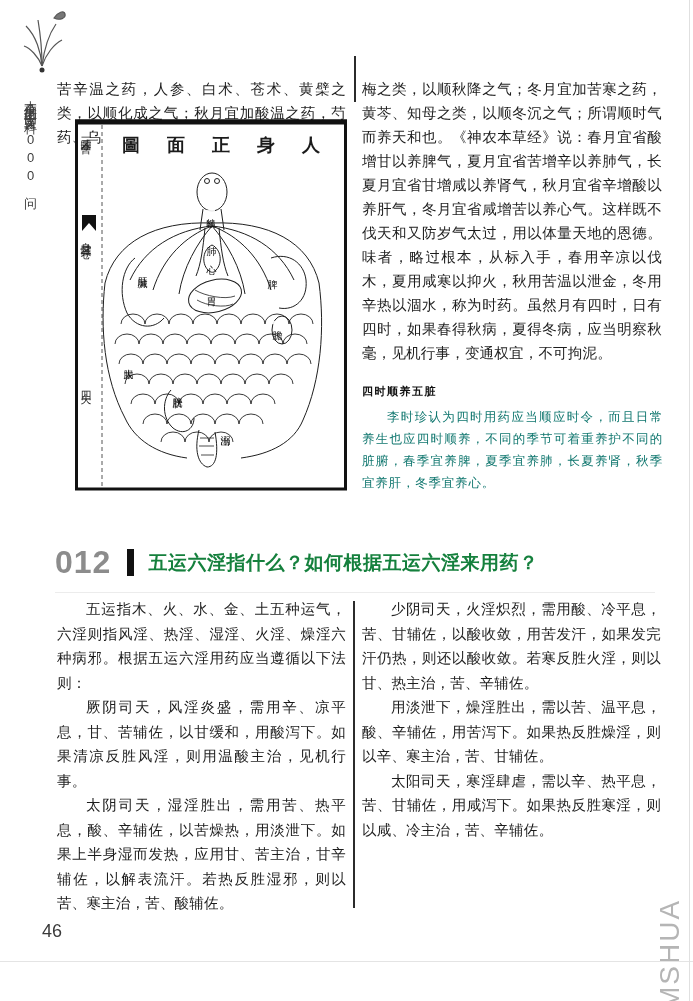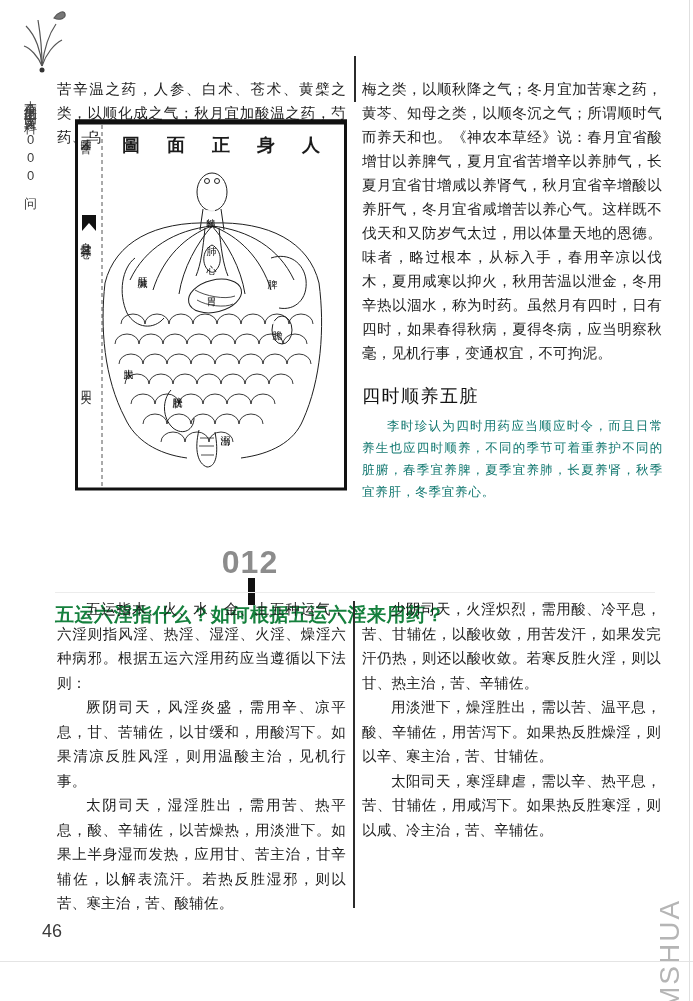--- a/index.html
+++ b/index.html
@@ -15,27 +15,27 @@
   .bot-left{left:57px;top:597px;width:289px;line-height:24.5px;}
   .bot-right{left:362px;top:597px;width:299px;line-height:24.5px;}
 
   
   .book-title{position:absolute;left:21px;top:90px;writing-mode:vertical-rl;text-orientation:upright;
               font-family:"Liberation Sans",sans-serif;font-size:13px;letter-spacing:3px;color:#3c3c3c;}
   .plant-logo{position:absolute;left:16px;top:4px;}
 
   
   .infobox{position:absolute;left:362px;top:384px;width:301px;}
-  .infobox-title{font-family:"Liberation Sans",sans-serif;font-weight:normal;font-size:18px;
+  .infobox-title{font-family:"Liberation Sans",sans-serif;font-weight:bold;font-size:11px;
                  letter-spacing:1.5px;color:#111;margin:0 0 7px 0;}
   .infobox-body{font-size:12.5px;line-height:22px;letter-spacing:0.8px;color:#0f766e;
                 text-align:justify;text-indent:2em;margin:0;}
 
   
-  .heading{position:absolute;left:55px;top:546px;display:flex;align-items:center;flex-direction:column;}
+  .heading{position:absolute;left:55px;top:546px;display:flex;align-items:center;}
   .heading-number{font-family:"Liberation Sans",sans-serif;font-weight:bold;font-size:32px;
                   color:#8c8c8c;letter-spacing:1px;line-height:1;}
   .heading-bar{width:7px;height:27px;background:#111;margin:0 14px 0 16px;}
   .heading-title{font-family:"Liberation Sans",sans-serif;font-weight:bold;font-size:19px;
                  color:#15803d;letter-spacing:0.5px;line-height:1;}
   .heading-rule{position:absolute;left:55px;top:592px;width:600px;height:1px;background:#ececec;}
 
   
   .divider-short{position:absolute;left:354px;top:56px;width:2px;height:46px;background:#2b2b2b;}
   .divider-long{position:absolute;left:353px;top:601px;width:1.5px;height:307px;background:#2b2b2b;}

